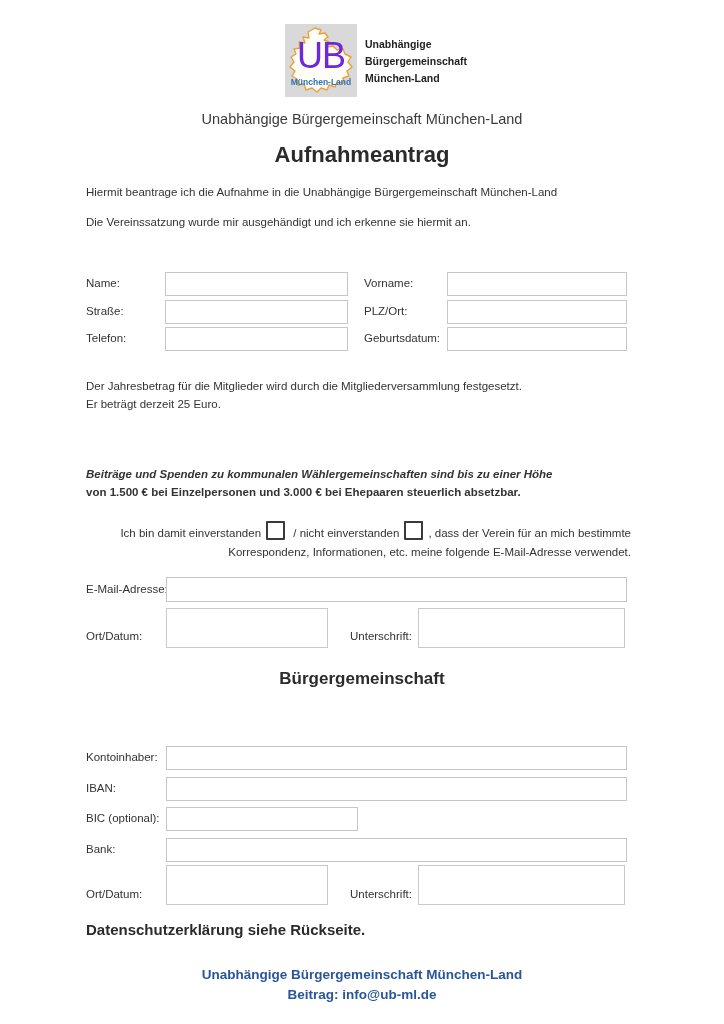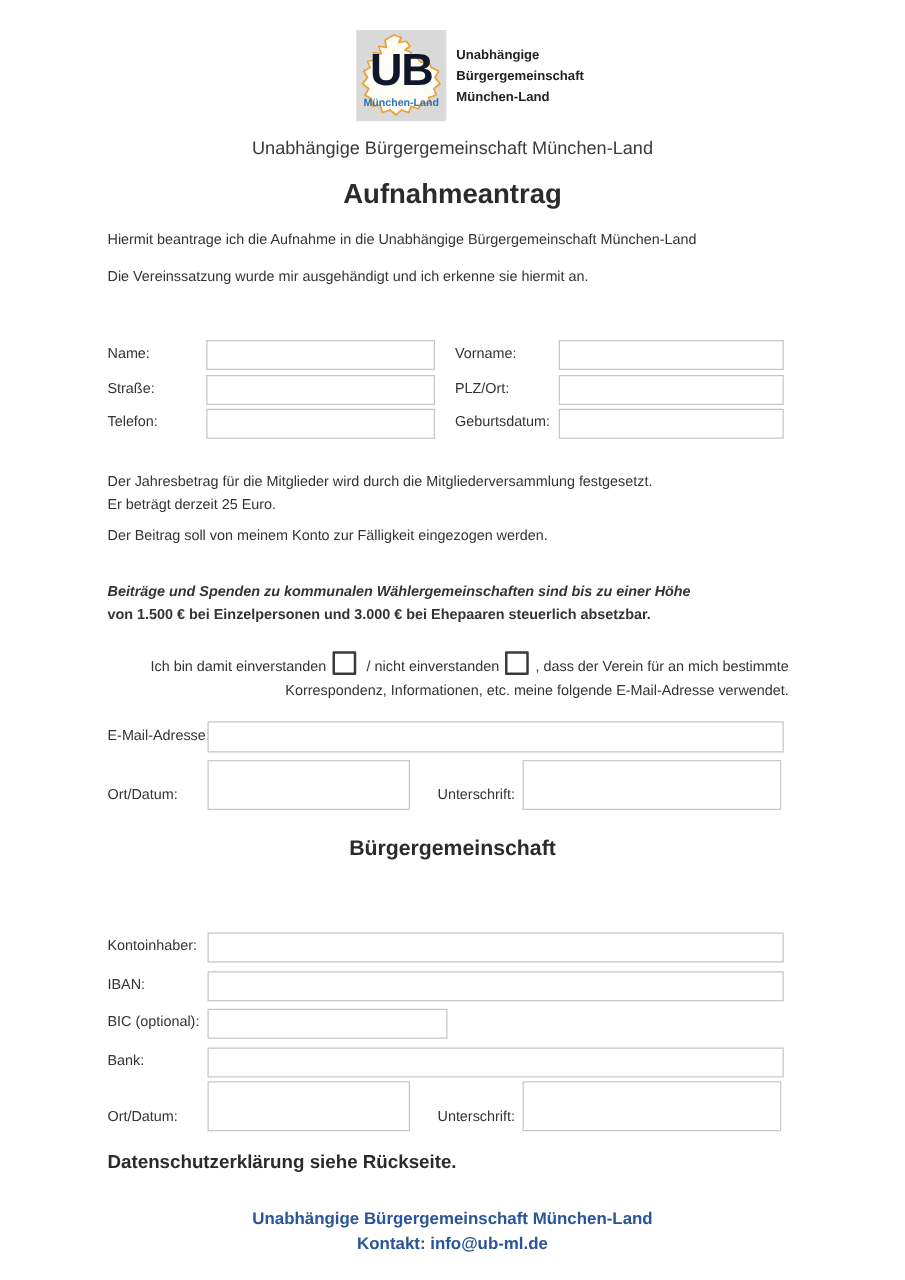--- a/index.html
+++ b/index.html
@@ -29,21 +29,21 @@
     vertical-align:-3px; margin:0 5px;
   }
   
   .logo-square {
     position:absolute; left:285px; top:24px; width:72px; height:73px;
     background:#d9d9d9;
   }
   .logo-map { position:absolute; left:0; top:0; }
   .logo-initials {
     position:absolute; left:0; width:72px; top:14px; text-align:center;
-    font-size:36px; font-weight:bold; color:#0f172a; letter-spacing:-1px;
+    font-size:36px; font-weight:normal; color:#6d28d9; letter-spacing:-1px;
     line-height:36px;
   }
   .logo-region {
     position:absolute; left:0; width:72px; top:53px; text-align:center;
     font-size:8.5px; font-weight:bold; color:#2e74b5;
   }
   .logo-orgtext {
     position:absolute; left:365px; top:36px;
     font-size:10.5px; font-weight:bold; color:#222; line-height:17px;
     white-space:nowrap;
@@ -97,21 +97,20 @@
 
   <span class="abs lbl" style="left:86px; top:332px;">Telefon:</span>
   <input class="txt-input" style="left: 165px; top: 327px; width: 183px; height: 24px;" value="">
   <span class="abs lbl" style="left:364px; top:332px;">Geburtsdatum:</span>
   <input class="txt-input" style="left: 447px; top: 327px; width: 180px; height: 24px;" value="">
 
   <div class="abs para" style="left:86px; top:378px;">
     <span style="display:block;">Der Jahresbetrag für die Mitglieder wird durch die Mitgliederversammlung festgesetzt.</span>
     <span style="display:block;">Er beträgt derzeit 25 Euro.</span>
   </div>
-  <div class="abs" style="left:86px; top:423px;">Der Beitrag soll von meinem Konto zur Fälligkeit eingezogen werden.</div>
 
   <div class="abs para bold" style="left:86px; top:466px;">
     <span style="display:block;font-style:italic;">Beiträge und Spenden zu kommunalen Wählergemeinschaften sind bis zu einer Höhe</span>
     <span style="display:block;">von 1.500 € bei Einzelpersonen und 3.000 € bei Ehepaaren steuerlich absetzbar.</span>
   </div>
 
   <div class="abs" style="left:86px; top:521px; width:545px; line-height:18.5px;text-align:right;">
     <span>Ich bin damit einverstanden</span><span class="checkbox"></span>
     <span>/ nicht einverstanden</span><span class="checkbox"></span><span>, dass der Verein für an mich bestimmte Korrespondenz, Informationen, etc. meine folgende E-Mail-Adresse verwendet.</span>
   </div>
@@ -140,16 +139,16 @@
 
   <span class="abs lbl" style="left:86px; top:888px;">Ort/Datum:</span>
   <input class="txt-input sig-box" style="left: 166px; top: 865px; width: 162px; height: 40px;" value="">
   <span class="abs lbl" style="left:350px; top:888px;">Unterschrift:</span>
   <div class="sig-box" style="left:418px; top:865px; width:207px; height:40px;"></div>
 
   <div class="abs privacy">Datenschutzerklärung siehe Rückseite.</div>
 
   <div class="abs center footer">
     <div>Unabhängige Bürgergemeinschaft München-Land</div>
-    <div>Kontakt: info@ub-ml.de</div>
+    <div>Beitrag: info@ub-ml.de</div>
   </div>
 
 </div>
 
 </body></html>

